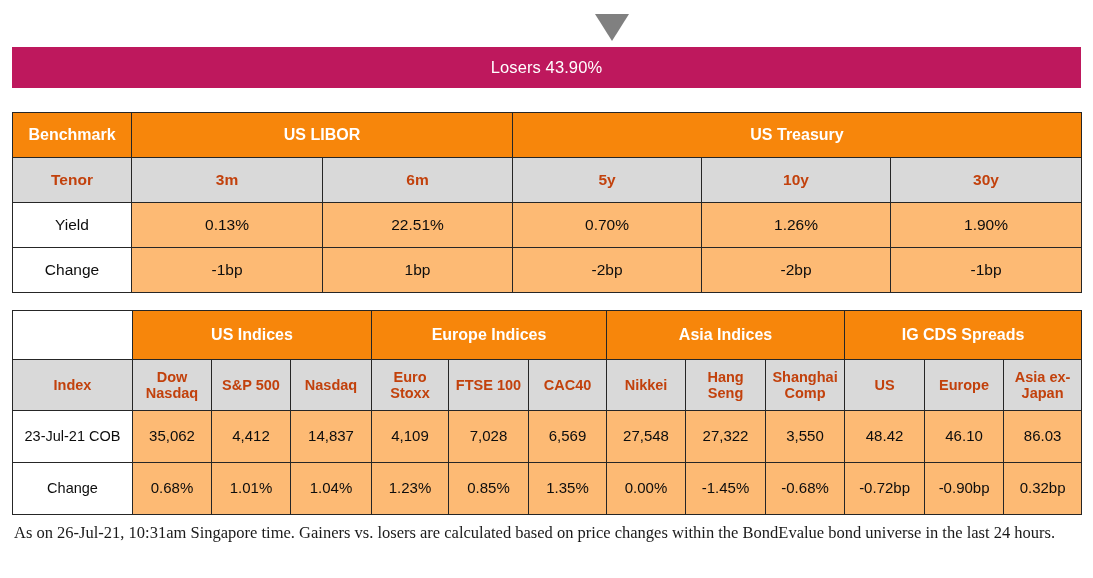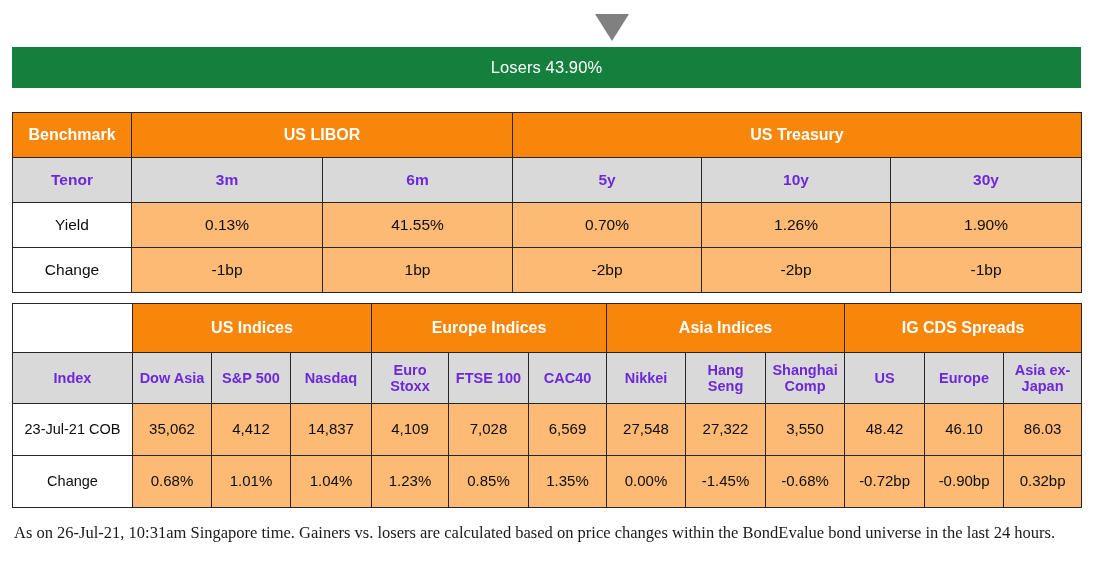--- a/index.html
+++ b/index.html
@@ -22,54 +22,54 @@
     white-space:nowrap;overflow:hidden;}
 
   
   table.grid{border-collapse:collapse;table-layout:fixed;position:absolute;background:#fff;}
   table.grid td{
     border:1px solid #262626;
     text-align:center;vertical-align:middle;
     padding:0 2px;line-height:1.12;
   }
   td.grp{background:#F7860B;color:#ffffff;font-weight:bold;font-size:16px;border-color:#262626;}
-  td.sub{background:#D9D9D9;color:#6d28d9;font-weight:bold;font-size:15.5px;}
+  td.sub{background:#D9D9D9;color:#c2410c;font-weight:bold;font-size:15.5px;}
   td.rowlbl{background:#ffffff;color:#0d0d0d;font-weight:400;font-size:15.5px;border-radius:18px;}
   td.val{background:#fdba74;color:#0d0d0d;font-weight:400;font-size:15.5px;}
   td.blank{background:#ffffff;border-top-color:#ffffff;border-left-color:#ffffff;}
   .up{color:#00A550;}
   .down{color:#FF0000;}
   .flat{color:#0d0d0d;}
 
   
   #bench-table{left:12px;top:112px;width:1069px;}
   #bench-table td{height:44px;}
   #bench-table tr.r-hdr td{height:44px;margin-left:43px;}
 
   
-  #idx-table{left:12px;top:303px;width:1069px;padding-left:38px;}
+  #idx-table{left:12px;top:310px;width:1069px;padding-left:38px;}
   #idx-table td.grp{height:48px;}
   #idx-table td.sub{height:50px;font-size:14.5px;}
   #idx-table td.val,#idx-table td.rowlbl{height:51px;font-size:15px;}
   #idx-table td.rowlbl{font-size:14.5px;}
 
   
   #footnote{position:absolute;left:14px;top:521px;width:1050px;
     font-family:"Liberation Serif",serif;
     font-size:16.5px;line-height:1.42;color:#1a1a1a;}
 </style>
 </head>
 <body>
 
 <div id="sentiment-wrap">
   <div id="marker-row">
     <div id="marker" style="border-top-color: rgb(128, 128, 128); left: 582.709px;"></div>
   </div>
   <div id="sentiment-bar">
-    <div class="seg" id="seg-losers" style="flex: 43.9 1 0%; background: #15803d; text-align: right;">
+    <div class="seg" id="seg-losers" style="flex: 43.9 1 0%; background: #be185d; text-align: right;">
       <span>Losers 43.90%</span>
     </div>
   </div>
 </div>
 
 <table class="grid" id="bench-table">
   <colgroup>
     <col style="width:119px">
       <col style="width:191px">
       <col style="width:190px">
@@ -87,21 +87,21 @@
       <td class="sub">Tenor</td>
       <td class="sub">3m</td>
       <td class="sub">6m</td>
       <td class="sub">5y</td>
       <td class="sub">10y</td>
       <td class="sub">30y</td>
     </tr>
     <tr>
       <td class="rowlbl">Yield</td>
       <td class="val flat">0.13%</td>
-      <td class="val flat">41.55%</td>
+      <td class="val flat">22.51%</td>
       <td class="val flat">0.70%</td>
       <td class="val flat">1.26%</td>
       <td class="val flat">1.90%</td>
     </tr>
     <tr>
       <td class="rowlbl">Change</td>
       <td class="val up">-1bp</td>
       <td class="val down">1bp</td>
       <td class="val up">-2bp</td>
       <td class="val up">-2bp</td>
@@ -129,21 +129,21 @@
   <tbody>
     <tr>
       <td class="blank"></td>
       <td class="grp" colspan="3">US Indices</td>
       <td class="grp" colspan="3">Europe Indices</td>
       <td class="grp" colspan="3">Asia Indices</td>
       <td class="grp" colspan="3">IG CDS Spreads</td>
     </tr>
     <tr>
       <td class="sub">Index</td>
-      <td class="sub">Dow Asia</td>
+      <td class="sub">Dow Nasdaq</td>
       <td class="sub">S&amp;P 500</td>
       <td class="sub">Nasdaq</td>
       <td class="sub">Euro Stoxx</td>
       <td class="sub">FTSE 100</td>
       <td class="sub">CAC40</td>
       <td class="sub">Nikkei</td>
       <td class="sub">Hang Seng</td>
       <td class="sub">Shanghai Comp</td>
       <td class="sub">US</td>
       <td class="sub">Europe</td>

